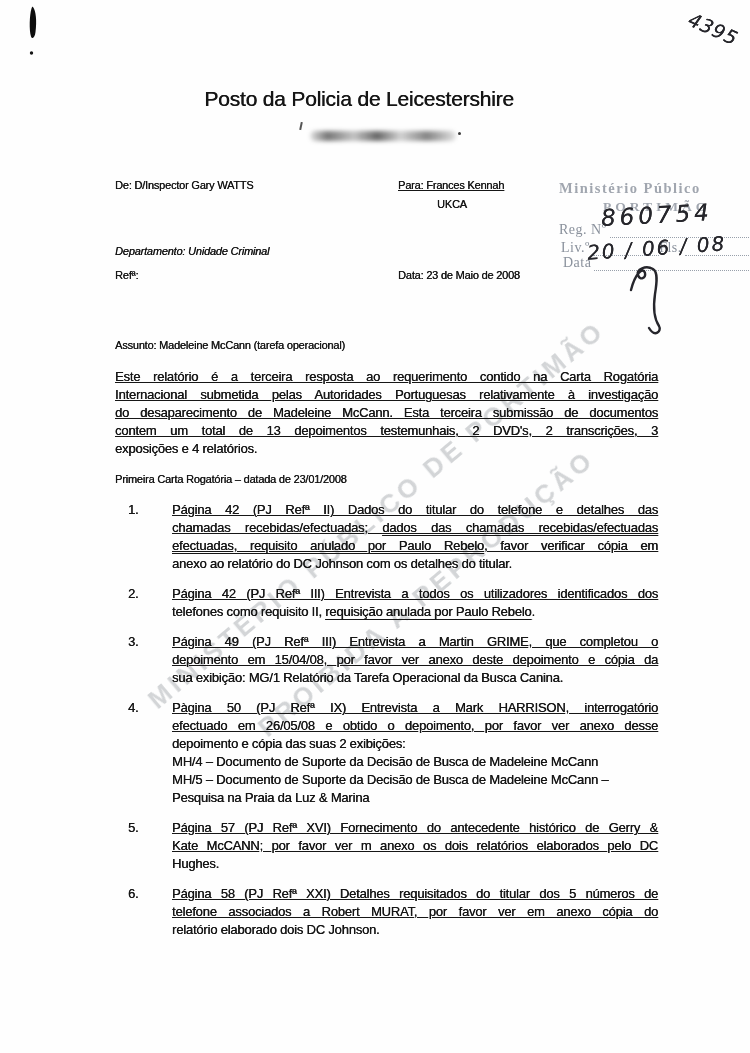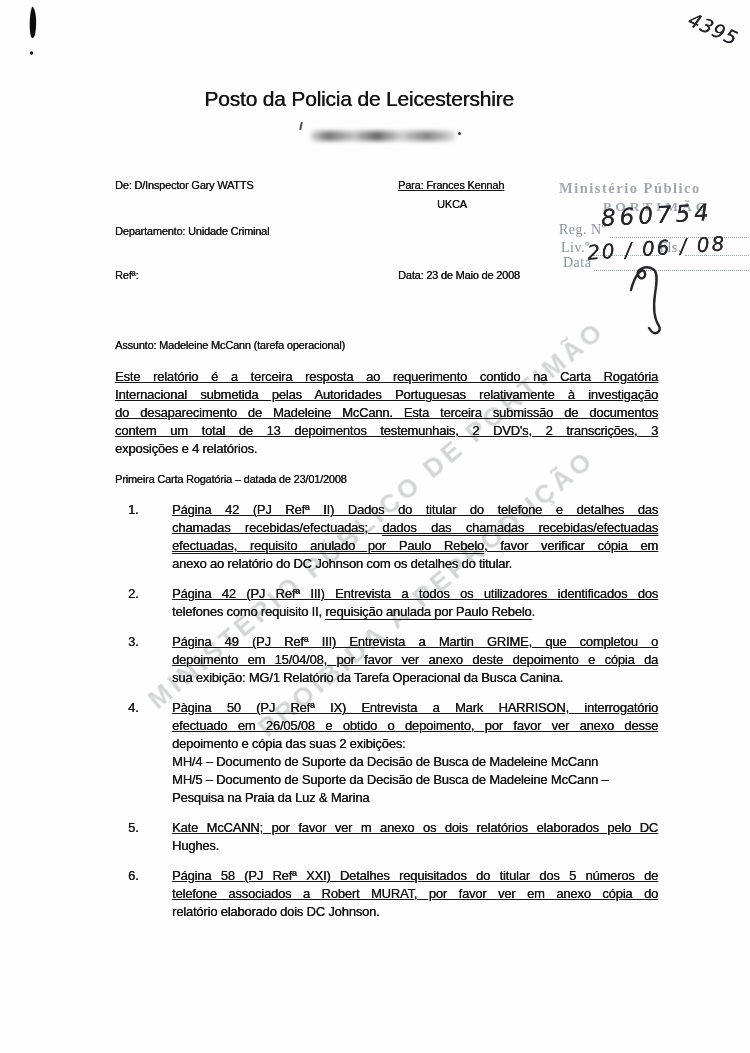--- a/index.html
+++ b/index.html
@@ -22,21 +22,21 @@
   .smudge .bar{position:absolute;left:12px;top:11px;width:146px;height:10px;border-radius:5px;
     background:linear-gradient(90deg,rgba(70,70,70,.15),rgba(45,45,45,.65) 12%,rgba(90,90,90,.35) 30%,
       rgba(40,40,40,.7) 46%,rgba(110,110,110,.3) 62%,rgba(50,50,50,.6) 80%,rgba(120,120,120,.2));
     filter:blur(2.1px);}
   .smudge .dot{position:absolute;left:160px;top:12px;width:3px;height:3px;border-radius:50%;
                background:#3a3a3a;filter:blur(0.4px);}
   
   .hdr-de{left:115px;top:176px;}
   .hdr-para{left:398px;top:176px;text-decoration:underline;}
   .hdr-ukca{left:437px;top:195px;}
-  .hdr-dep{left:115px;top:222px;}
+  .hdr-dep{left:115px;top:242px;font-style:italic;}
   .hdr-ref{left:115px;top:266px;}
   .hdr-data{left:398px;top:266px;}
   .subject{left:115px;top:336px;}
   .rogatory{left:115px;top:470px;}
   
   .intro{left:115px;top:368px;width:543px;font-size:13px;}
   .list{left:128px;top:501px;width:530px;font-size:13px;}
   .tline{min-height:18px;}
   .just{text-align:justify;text-align-last:justify;text-decoration:underline;}
   .ul{text-decoration:underline;text-decoration-thickness:1.1px;text-underline-offset:2.5px;}
@@ -171,20 +171,21 @@
           <div class="tline just"><span>efectuado em 26/05/08 e obtido o depoimento, por favor ver anexo desse</span></div>
           <div class="tline"><span>depoimento e cópia das suas 2 exibições:</span></div>
           <div class="tline"><span>MH/4 – Documento de Suporte da Decisão de Busca de Madeleine McCann</span></div>
           <div class="tline"><span>MH/5 – Documento de Suporte da Decisão de Busca de Madeleine McCann –</span></div>
           <div class="tline"><span>Pesquisa na Praia da Luz &amp; Marina</span></div>
         </div>
       </div>
       <div class="item">
         <div class="inum">5.</div>
         <div class="ibody">
+          <div class="tline just"><span>Página 57 (PJ Refª XVI) Fornecimento do antecedente histórico de Gerry &amp;</span></div>
           <div class="tline just"><span>Kate McCANN; por favor ver m anexo os dois relatórios elaborados pelo DC</span></div>
           <div class="tline"><span>Hughes.</span></div>
         </div>
       </div>
       <div class="item">
         <div class="inum">6.</div>
         <div class="ibody">
           <div class="tline just"><span>Página 58 (PJ Refª XXI) Detalhes requisitados do titular dos 5 números de</span></div>
           <div class="tline just"><span>telefone associados a Robert MURAT, por favor ver em anexo cópia do</span></div>
           <div class="tline"><span>relatório elaborado dois DC Johnson.</span></div>

